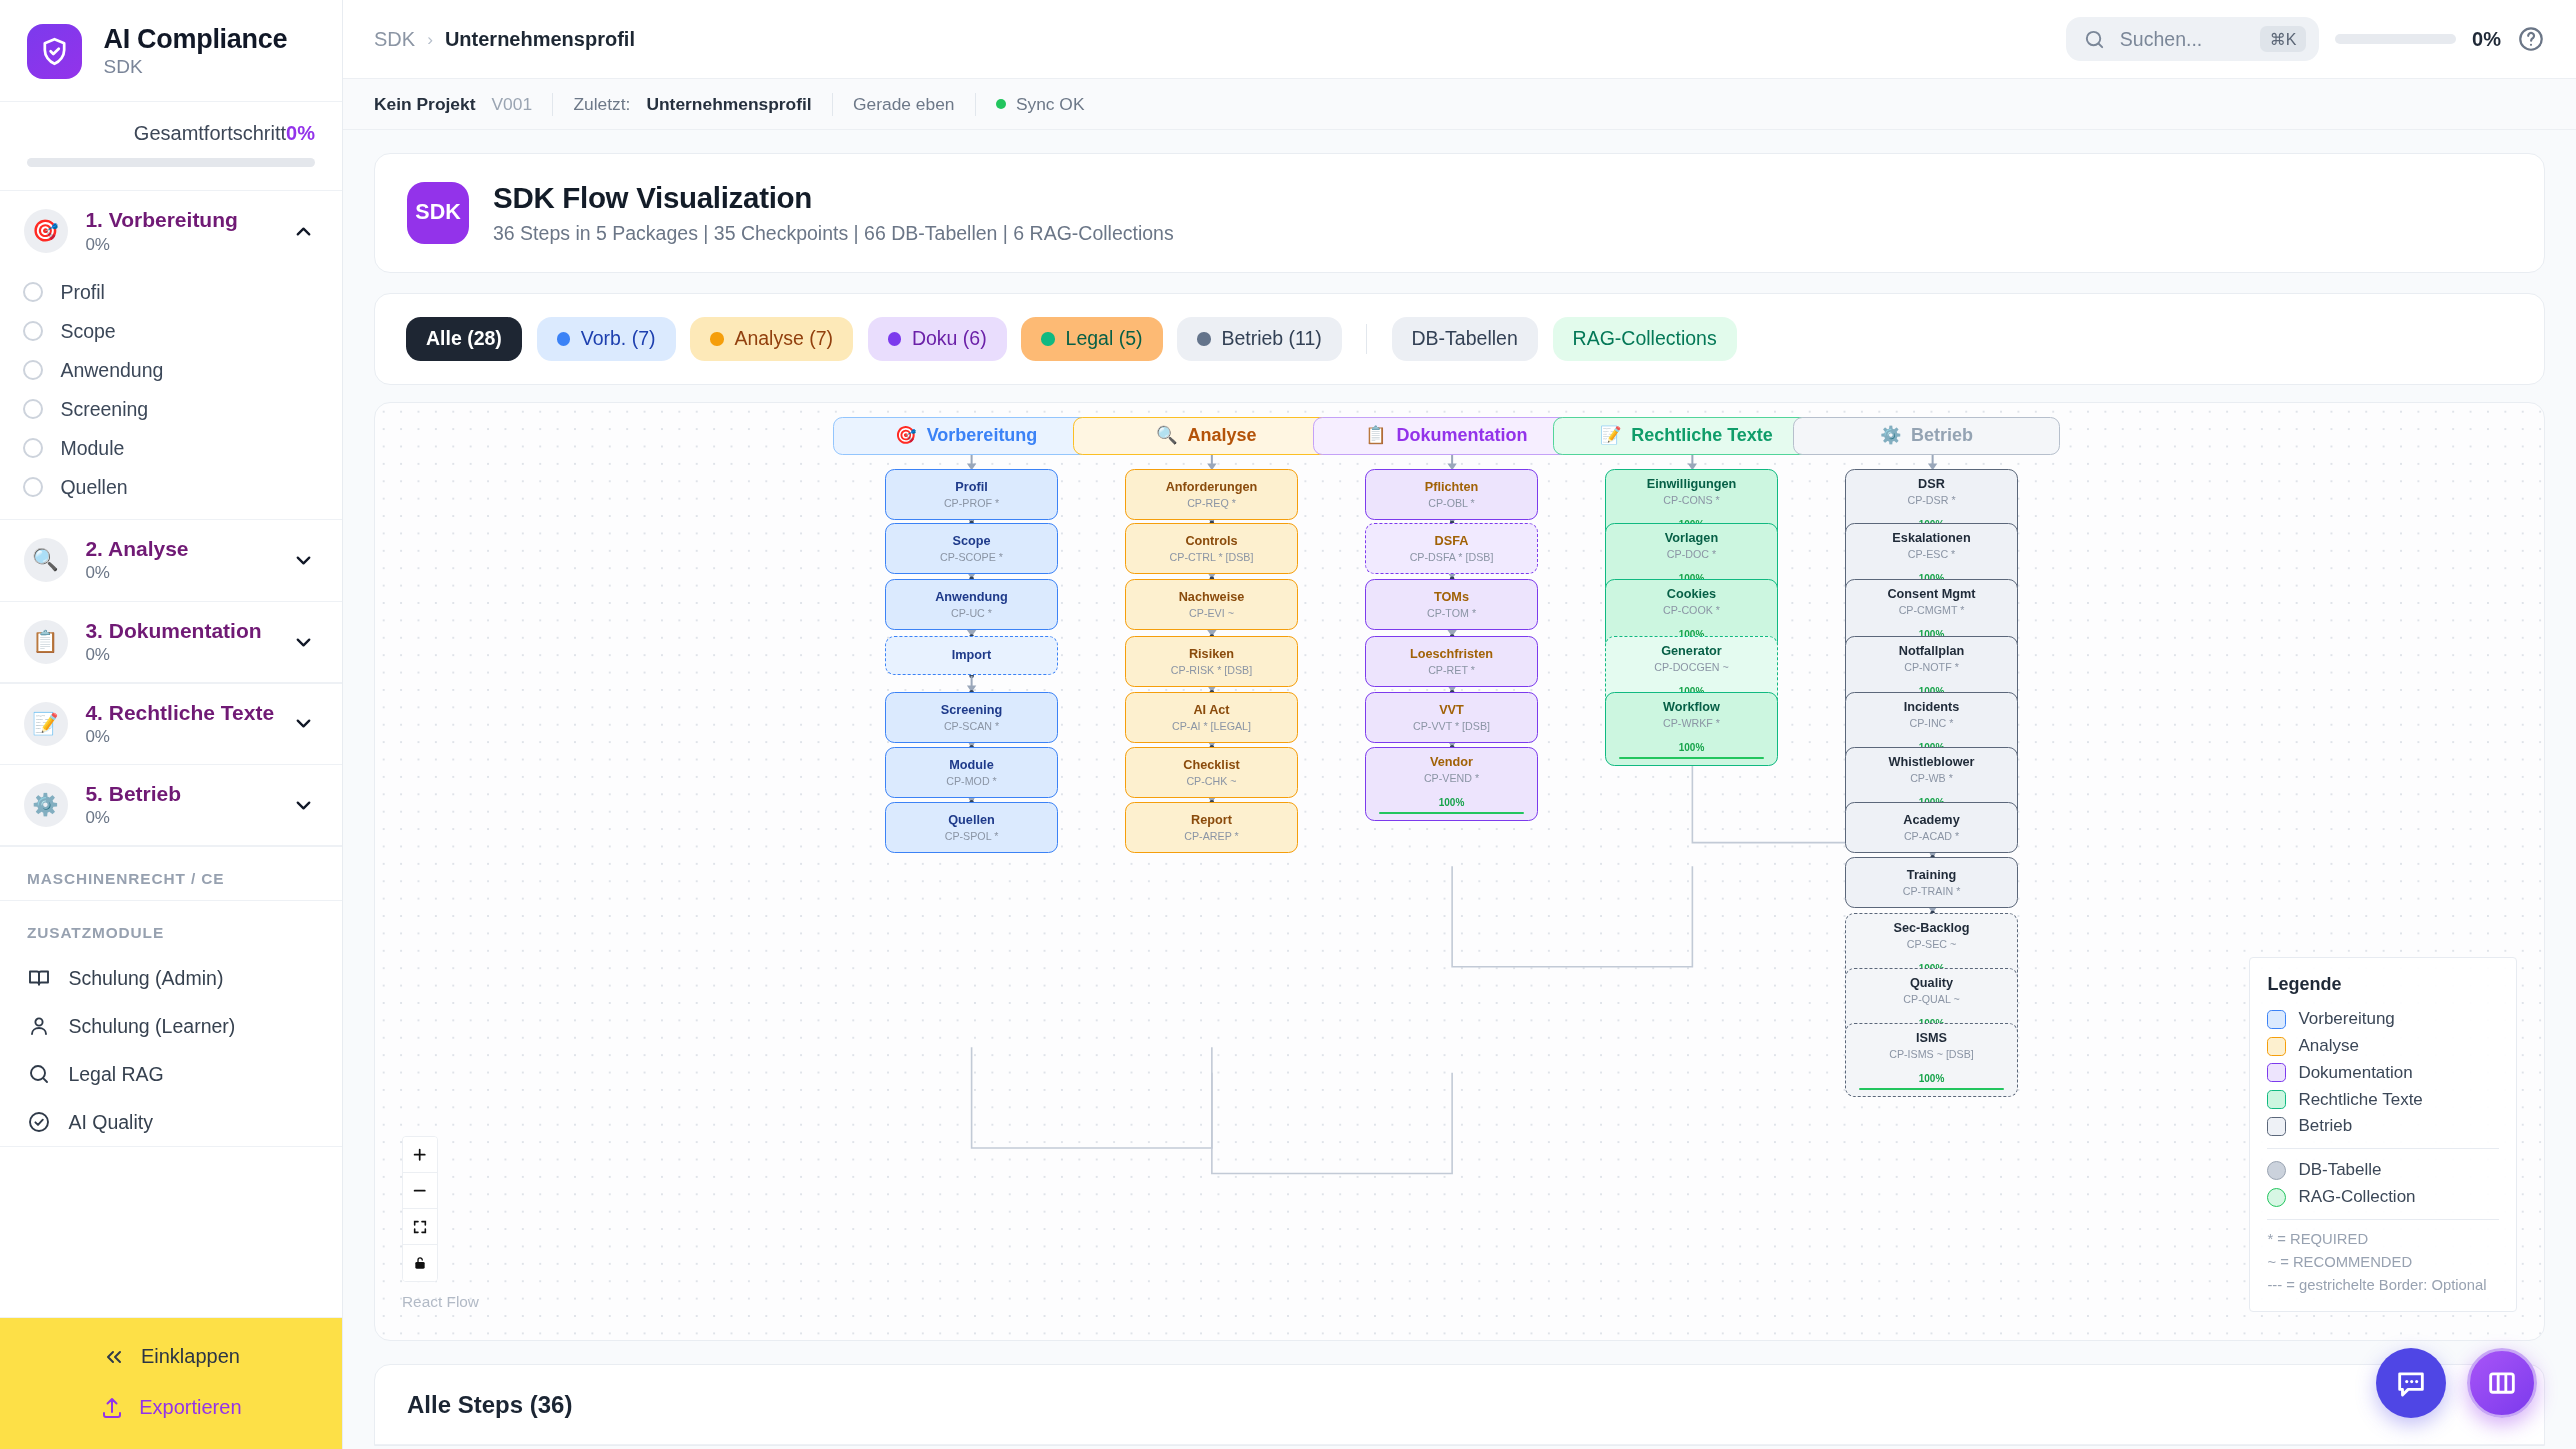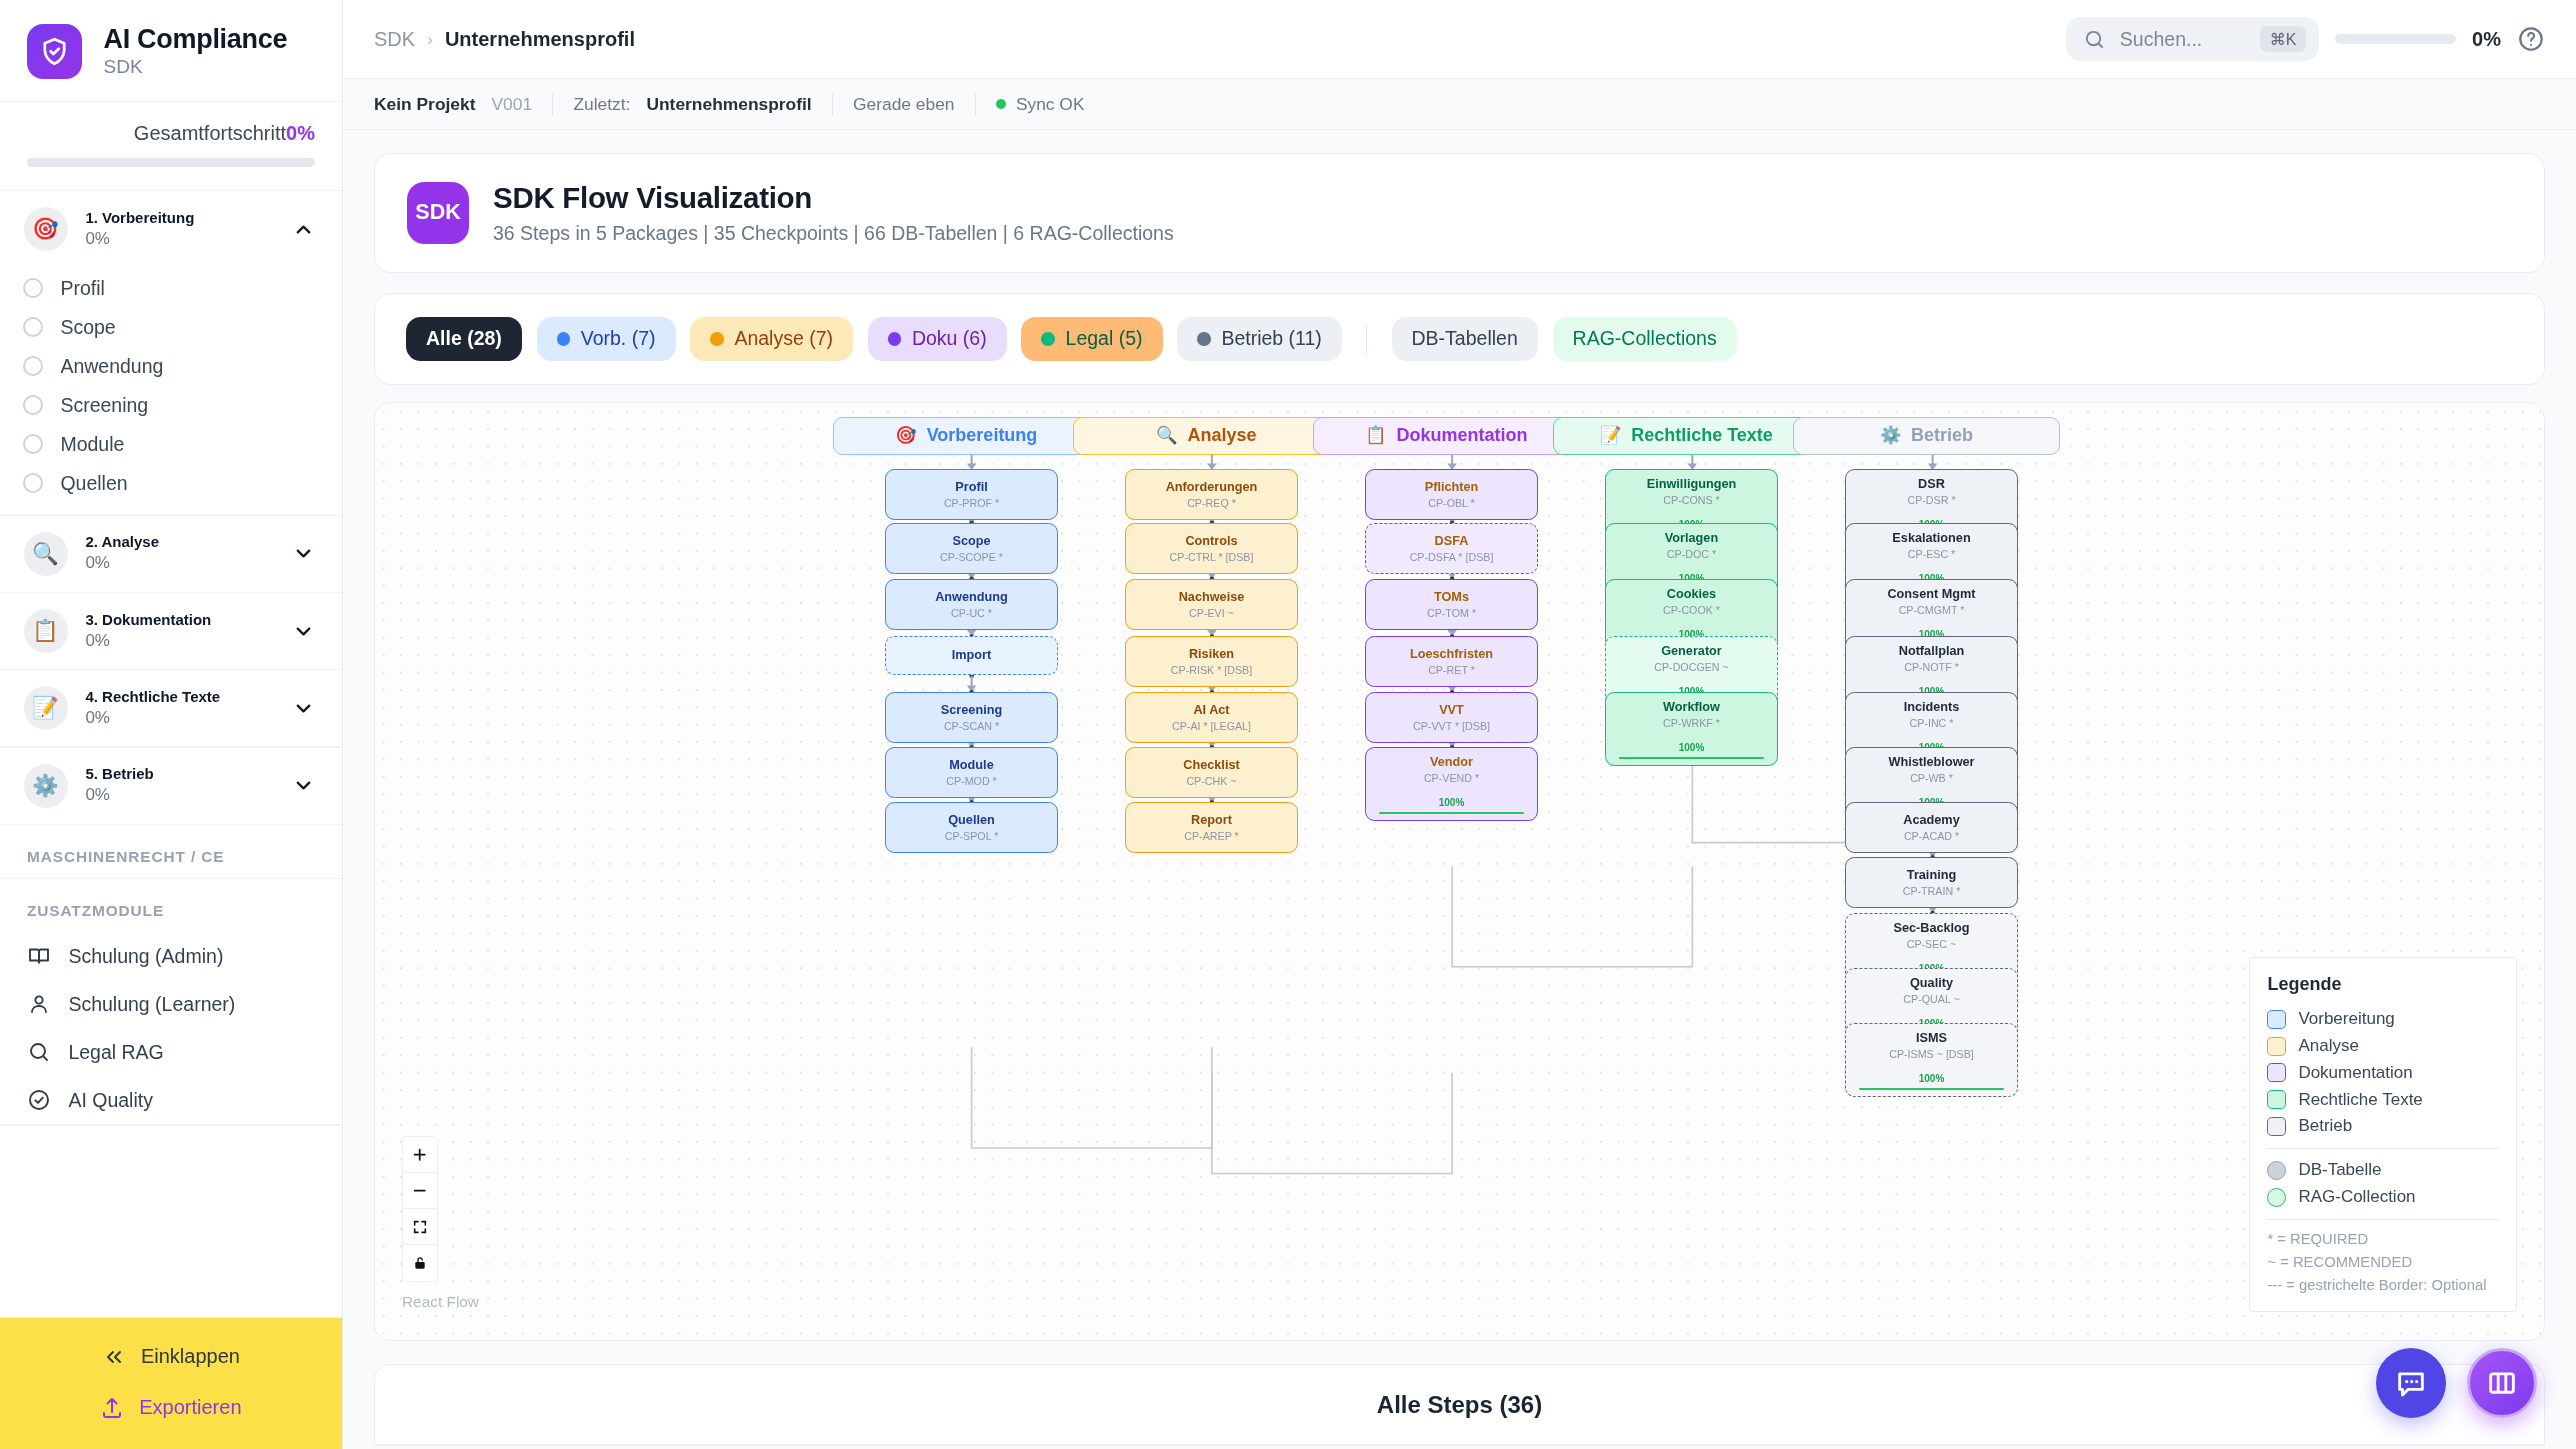--- a/index.html
+++ b/index.html
@@ -43,21 +43,21 @@
   .sb-phase {
     display: flex; align-items: center; gap: 17.4px;
     padding: 16px 27px 16px 24px; cursor: pointer;
   }
   .sb-phase-icon {
     width: 44px; height: 44px; border-radius: 50%;
     background: #eceef2; display: flex; align-items: center; justify-content: center;
     font-size: 21.5px; flex-shrink: 0;
   }
   .sb-phase-txt { flex: 1; display: flex; flex-direction: column; }
-  .sb-phase-name { font-size: 15px; font-weight: 700; color: #0f172a; line-height: 1.25; }
+  .sb-phase-name { font-size: 21px; font-weight: 700; color: #701a75; line-height: 1.25; }
   .sb-phase-pct { font-size: 17px; color: #6b7687; line-height: 1.3; }
   .chev { width: 23px; height: 23px; flex-shrink: 0; color: #111827; }
   .sb-sep { height: 1.3px; background: #eef1f5; margin: 0; }
 
   .sb-substeps { padding: 1.3px 0 12px 0; }
   .sb-substep { display: flex; align-items: center; gap: 17.4px; padding: 8px 27px 8px 23px; cursor: pointer; }
   .sb-radio { width: 20px; height: 20px; border-radius: 50%; border: 2px solid #cdd3dc; flex-shrink: 0; }
   .sb-substep-label { font-size: 19.5px; color: #3b4758; }
 
   .sb-section-head {
@@ -202,21 +202,21 @@
     border: 1.3px solid #eceff3; border-radius: 4px; overflow: hidden; background: #fff;
   }
   .rf-btn {
     height: 36px; display: flex; align-items: center; justify-content: center;
     border-bottom: 1.3px solid #eceff3; cursor: pointer; background: #fff;
   }
   .rf-btn:last-child { border-bottom: none; }
   .rf-attr { position: absolute; left: 27px; bottom: 29.5px; font-size: 15.4px; color: #b2bac6; }
 
   .steps-card { margin-top: 23px; background:#fff; border:1.3px solid #e9edf2; border-radius: 16px 16px 0 0; }
-  .steps-head { padding: 25.5px 32px; font-size: 24px; font-weight: 700; color: #1b2533; border-bottom: 1.3px solid #eef1f5; text-align: center; }
+  .steps-head { padding: 25.5px 32px; font-size: 24px; font-weight: 700; color: #1b2533; border-bottom: 1.3px solid #eef1f5; }
 
   .fabs { position: fixed; right: 39px; bottom: 31px; display: flex; gap: 21.5px; z-index: 50; }
   .fab { width: 70px; height: 70px; border-radius: 50%; display:flex; align-items:center; justify-content:center; cursor:pointer; }
   .fab.chat { background: #4f46e5; box-shadow: 0 6.7px 20px rgba(79,70,229,.35); }
   .fab.panel { background: linear-gradient(140deg,#a855f7,#7c3aed); box-shadow: 0 6.7px 20px rgba(147,51,234,.4); border: 3.4px solid #c7a6f5; }
 </style>
 </head>
 <body>
 
 <div class="app">

